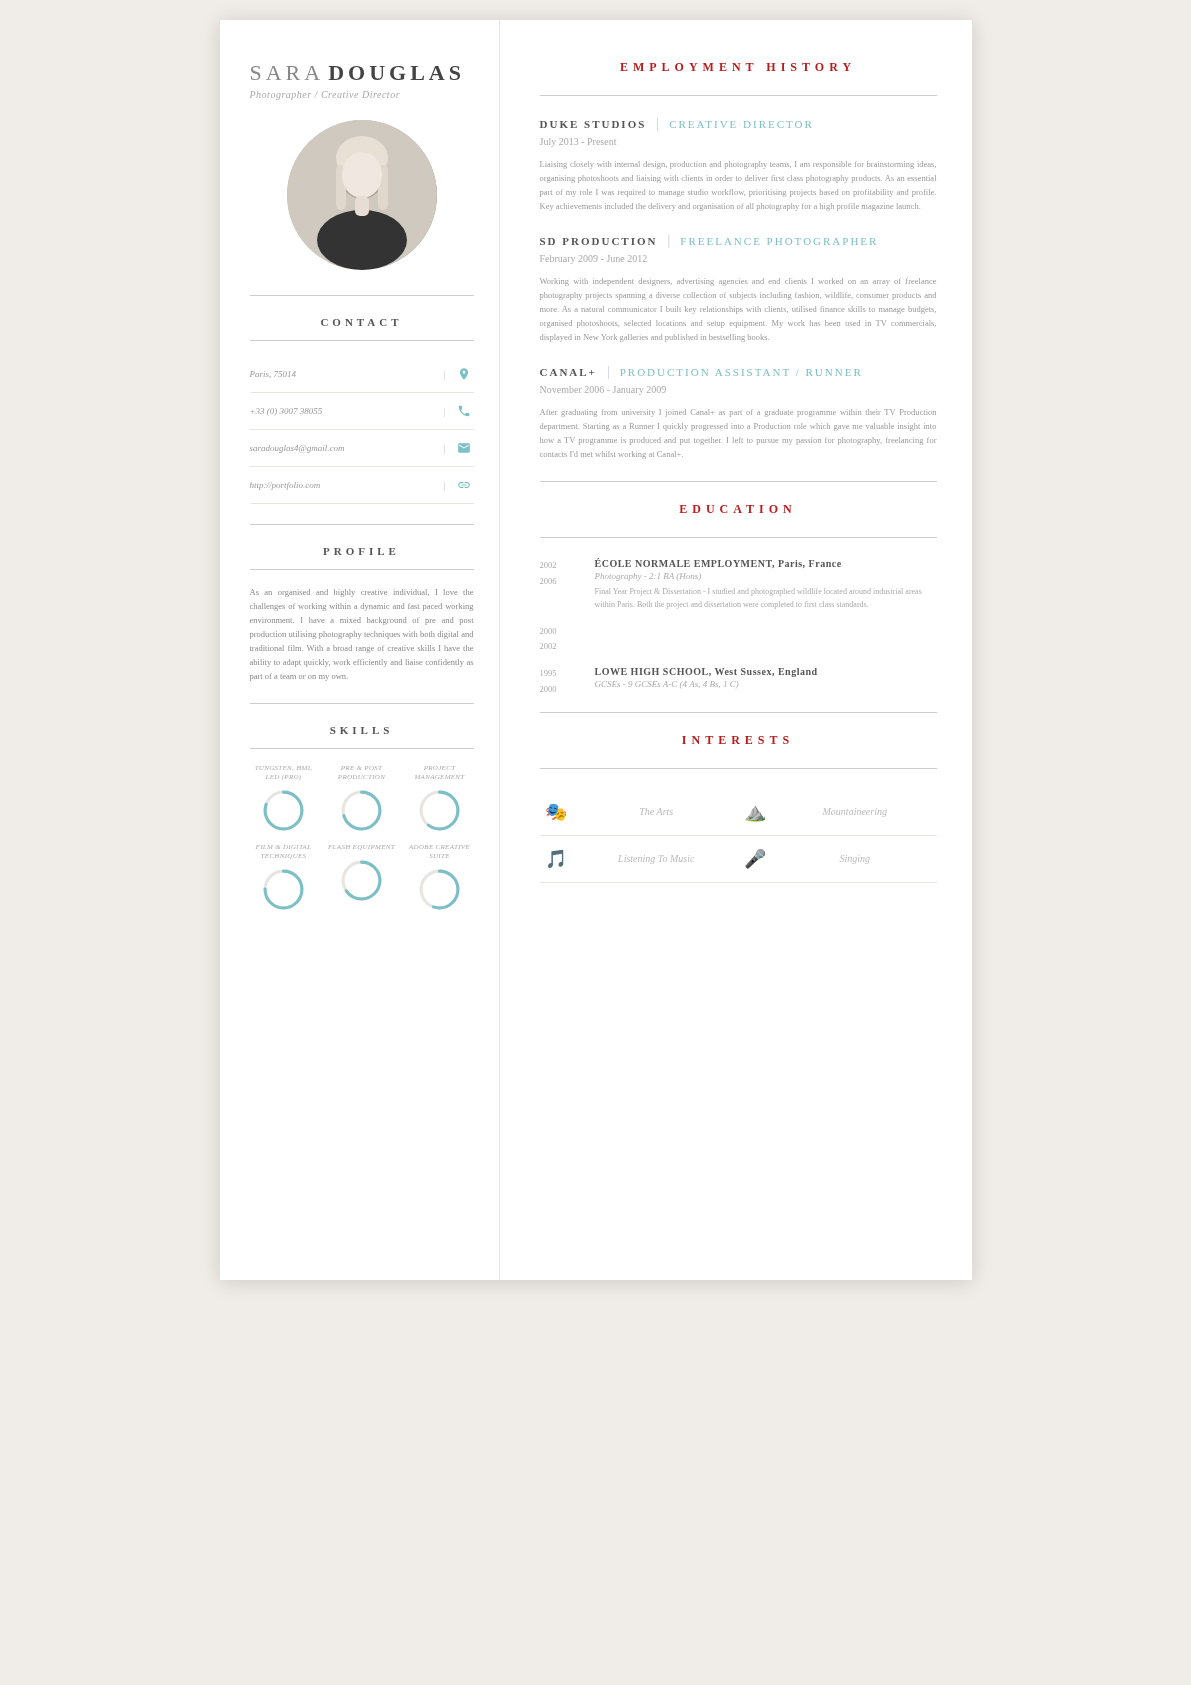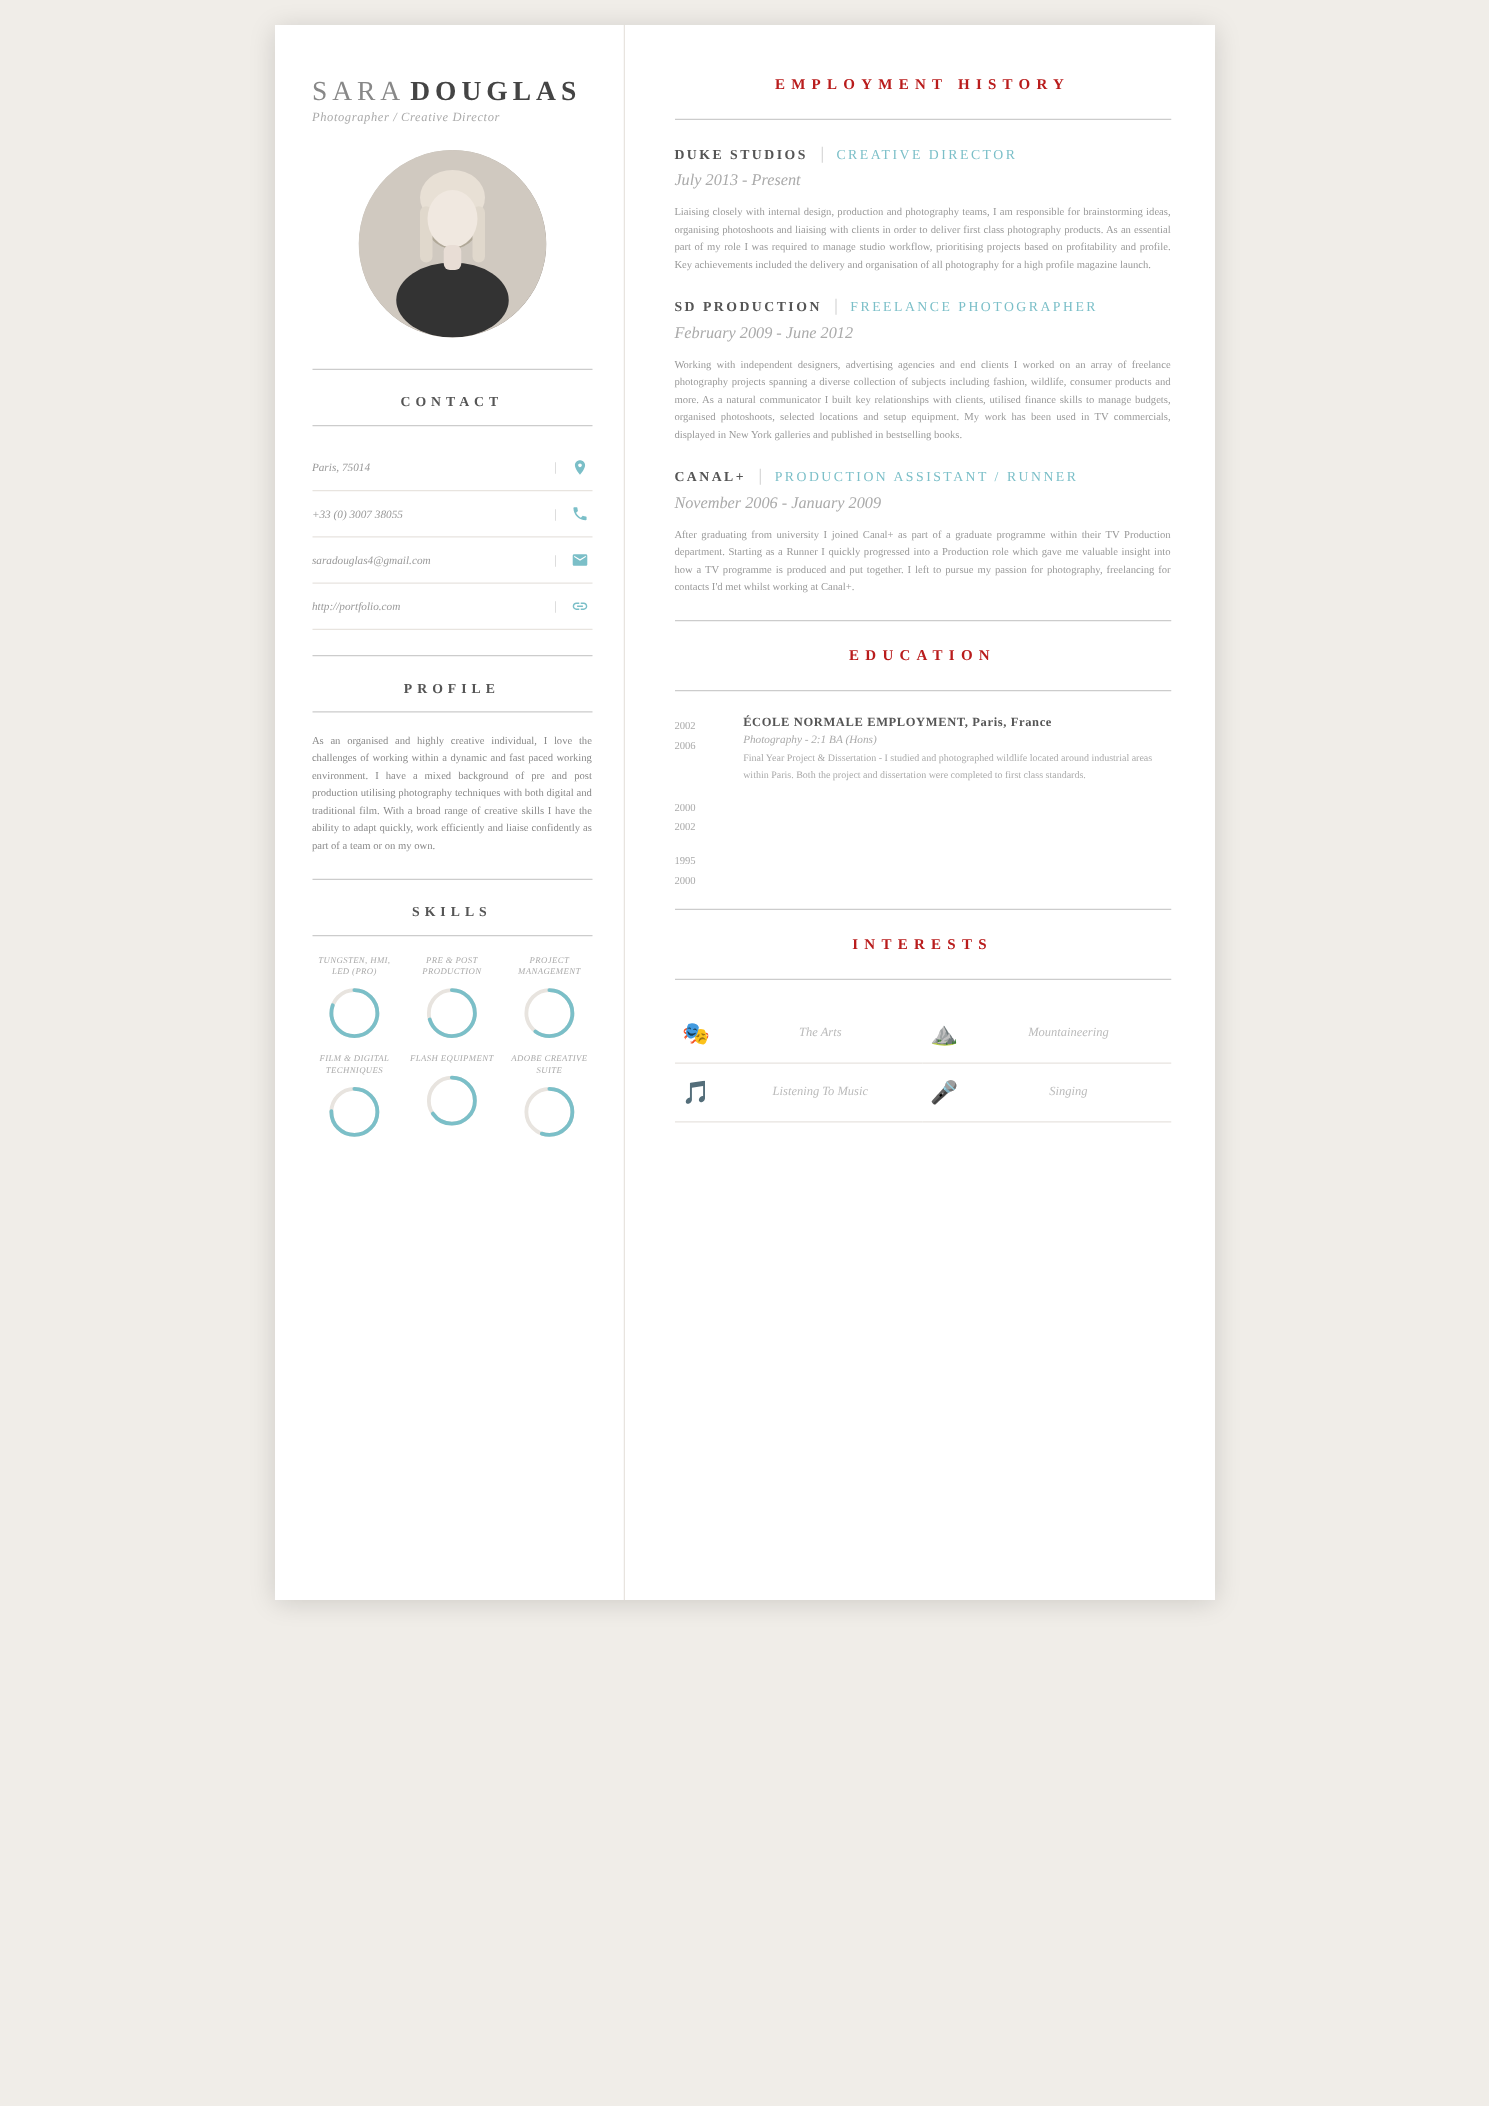--- a/index.html
+++ b/index.html
@@ -198,22 +198,21 @@
     .job-title {
       font-family: 'Georgia', serif;
       font-size: 11px;
       letter-spacing: 2px;
       color: #7bbfc8;
       text-transform: uppercase;
       font-weight: normal;
     }
     .job-dates {
       font-family: 'Georgia', serif;
-      font-style: italic;
-      font-size: 13px;
+      font-size: 10px;
       color: #aaa;
       margin-bottom: 10px;
     }
     .job-desc {
       font-size: 8.5px;
       line-height: 1.65;
       color: #999;
       text-align: justify;
       font-family: 'Georgia', serif;
       margin-bottom: 20px;
@@ -474,20 +473,25 @@
     <div class="edu-years">
       <div class="edu-year">2000</div>
       <div class="edu-year">2002</div>
     </div>
   </div>
         <div class="edu-row">
     <div class="edu-years">
       <div class="edu-year">1995</div>
       <div class="edu-year">2000</div>
     </div>
+    <div class="edu-content">
+      <div class="edu-school">LOWE HIGH SCHOOL, West Sussex, England</div>
+      <div class="edu-degree">GCSEs - 9 GCSEs A-C (4 As, 4 Bs, 1 C)</div>
+
+    </div>
   </div>
       </div>
 
     <hr class="right-divider">
     <div class="section-heading-right">INTERESTS</div>
     <hr class="right-divider">
 
     <div class="interests-grid" id="interests-grid">
         <div class="interest-row">
     <span class="interest-icon">🎭</span>

